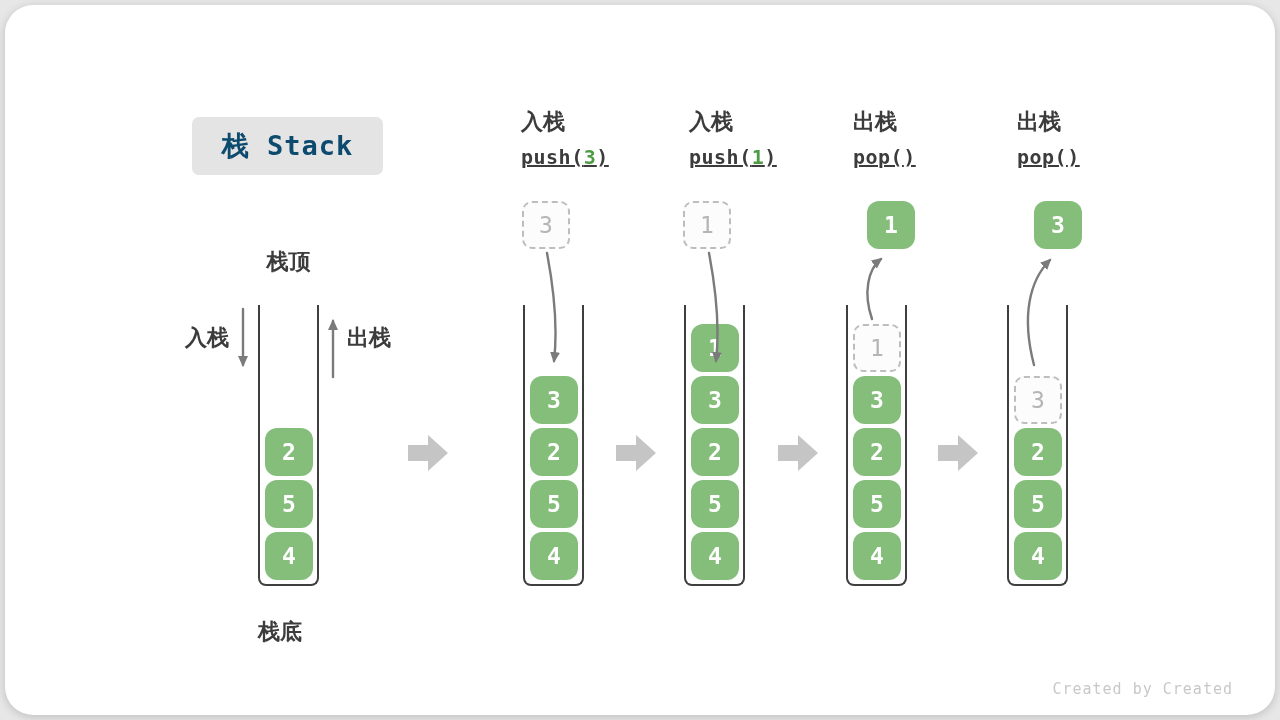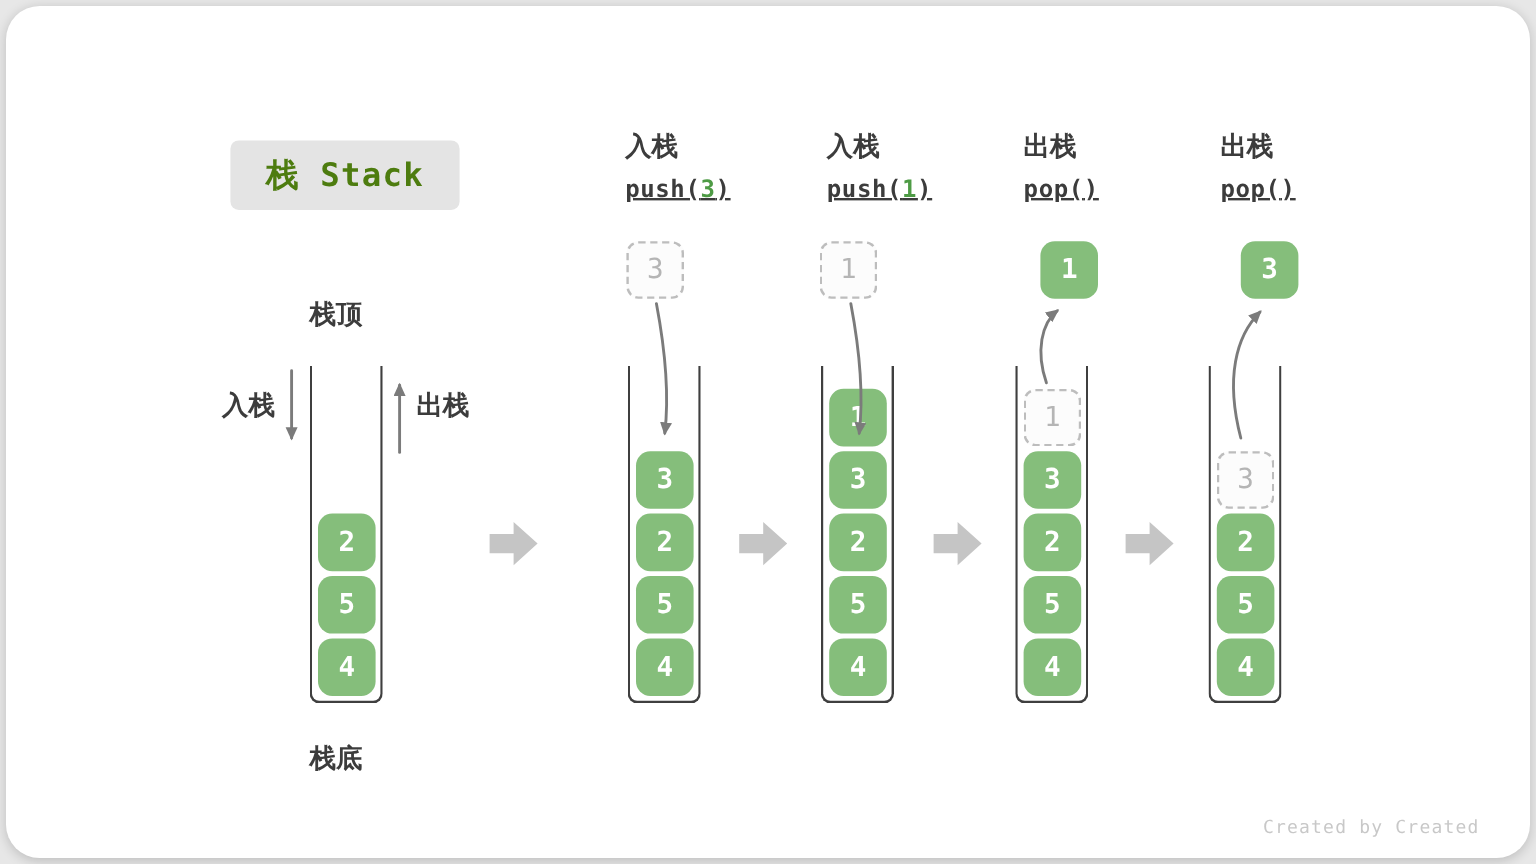--- a/index.html
+++ b/index.html
@@ -19,24 +19,24 @@
   .card{
     position:absolute;left:5px;top:5px;width:1270px;height:710px;
     background:#ffffff;border-radius:28px;
     box-shadow:0 2px 10px rgba(0,0,0,0.18);
   }
   .abs{position:absolute;}
   .title-box{
     left:187px;top:112px;width:191px;height:58px;
     background:#E4E4E4;border-radius:7px;
     display:flex;align-items:center;justify-content:center;
-    font:600 27px var(--mono);color:#4d7c0f;letter-spacing:1px;
+    font:600 27px var(--mono);color:#0c4a6e;letter-spacing:1px;
   }
   .side-label{font:700 22px var(--cjk);color:var(--ink);line-height:1;}
-  .lbl-top{left:253px;top:246px;width:61px;}
+  .lbl-top{left:253px;top:246px;width:61px;text-align:center;}
   .lbl-bottom{left:253px;top:616px;width:61px;}
   .lbl-push{left:156px;top:322px;width:68px;text-align:right;}
   .lbl-pop{left:342px;top:322px;width:68px;text-align:left;}
   .op{top:106px;}
   .op-name{font:700 22px var(--cjk);color:var(--ink);line-height:1;margin-bottom:14px;}
   .op-code{font:600 20px var(--mono);color:var(--ink);line-height:1;letter-spacing:0.5px;text-decoration:underline;}
   .op-code .arg{color:var(--codegreen);font-weight:700;}
   .container{
     top:300px;width:61px;height:281px;background:#ffffff;
     border:2px solid #3F3F3F;border-top:none;border-radius:0 0 8px 8px;

